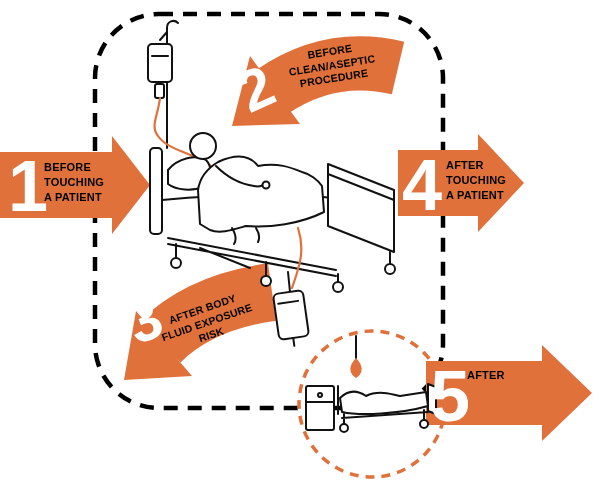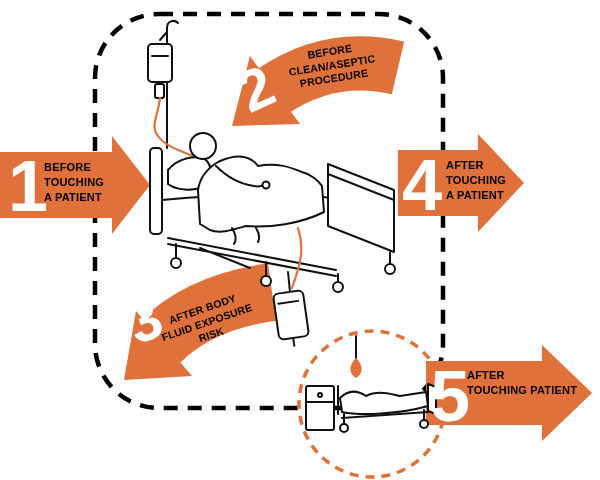--- a/index.html
+++ b/index.html
@@ -137,16 +137,15 @@
   <div class="num" style="left:402px;top:149px">4</div>
   <div class="lines" style="left:446px;top:158px">
     <div>AFTER</div>
     <div>TOUCHING</div>
     <div>A PATIENT</div>
   </div>
 
   <div class="num" style="left:430px;top:360px">5</div>
   <div class="lines" style="left:467px;top:368px">
     <div>AFTER</div>
-    <div>TOUCHING PATIENT</div>
   </div>
 
 </div>
 
 </body></html>

